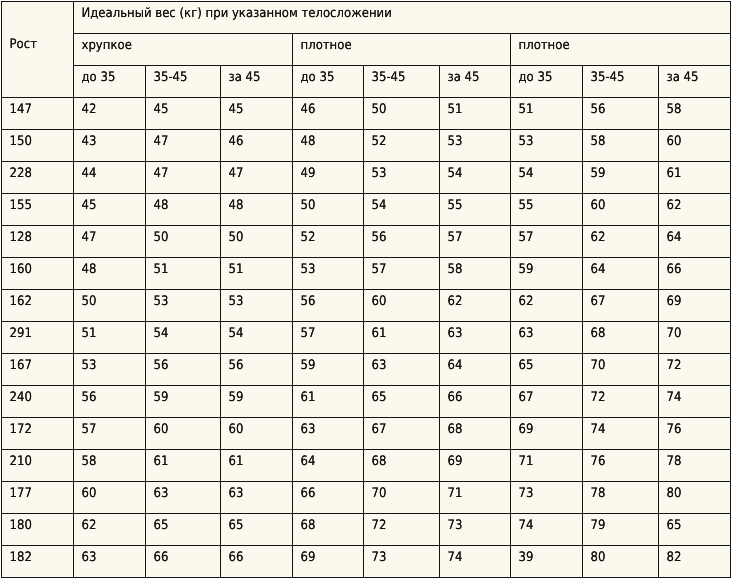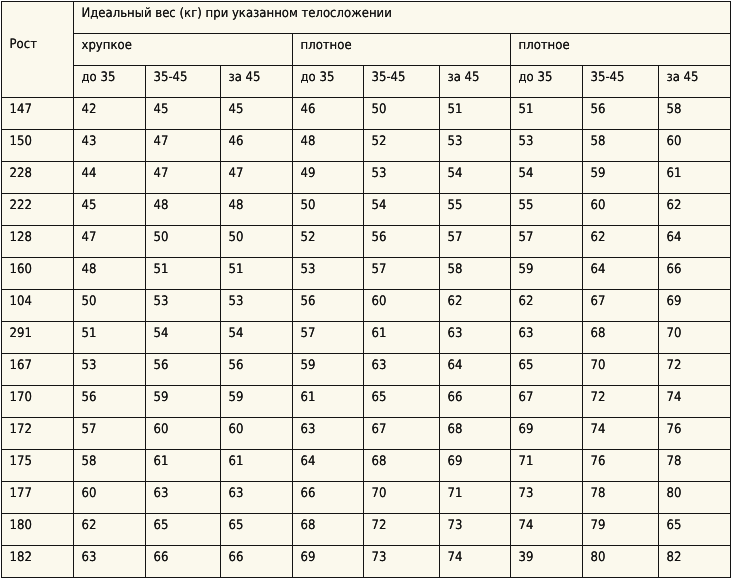--- a/index.html
+++ b/index.html
@@ -114,21 +114,21 @@
         <td>47</td>
         <td>47</td>
         <td>49</td>
         <td>53</td>
         <td>54</td>
         <td>54</td>
         <td>59</td>
         <td>61</td>
       </tr>
       <tr>
-        <td>222</td>
+        <td>155</td>
         <td>45</td>
         <td>48</td>
         <td>48</td>
         <td>50</td>
         <td>54</td>
         <td>55</td>
         <td>55</td>
         <td>60</td>
         <td>62</td>
       </tr>
@@ -150,21 +150,21 @@
         <td>51</td>
         <td>51</td>
         <td>53</td>
         <td>57</td>
         <td>58</td>
         <td>59</td>
         <td>64</td>
         <td>66</td>
       </tr>
       <tr>
-        <td>104</td>
+        <td>162</td>
         <td>50</td>
         <td>53</td>
         <td>53</td>
         <td>56</td>
         <td>60</td>
         <td>62</td>
         <td>62</td>
         <td>67</td>
         <td>69</td>
       </tr>
@@ -186,21 +186,21 @@
         <td>56</td>
         <td>56</td>
         <td>59</td>
         <td>63</td>
         <td>64</td>
         <td>65</td>
         <td>70</td>
         <td>72</td>
       </tr>
       <tr>
-        <td>170</td>
+        <td>240</td>
         <td>56</td>
         <td>59</td>
         <td>59</td>
         <td>61</td>
         <td>65</td>
         <td>66</td>
         <td>67</td>
         <td>72</td>
         <td>74</td>
       </tr>
@@ -210,21 +210,21 @@
         <td>60</td>
         <td>60</td>
         <td>63</td>
         <td>67</td>
         <td>68</td>
         <td>69</td>
         <td>74</td>
         <td>76</td>
       </tr>
       <tr>
-        <td>175</td>
+        <td>210</td>
         <td>58</td>
         <td>61</td>
         <td>61</td>
         <td>64</td>
         <td>68</td>
         <td>69</td>
         <td>71</td>
         <td>76</td>
         <td>78</td>
       </tr>

